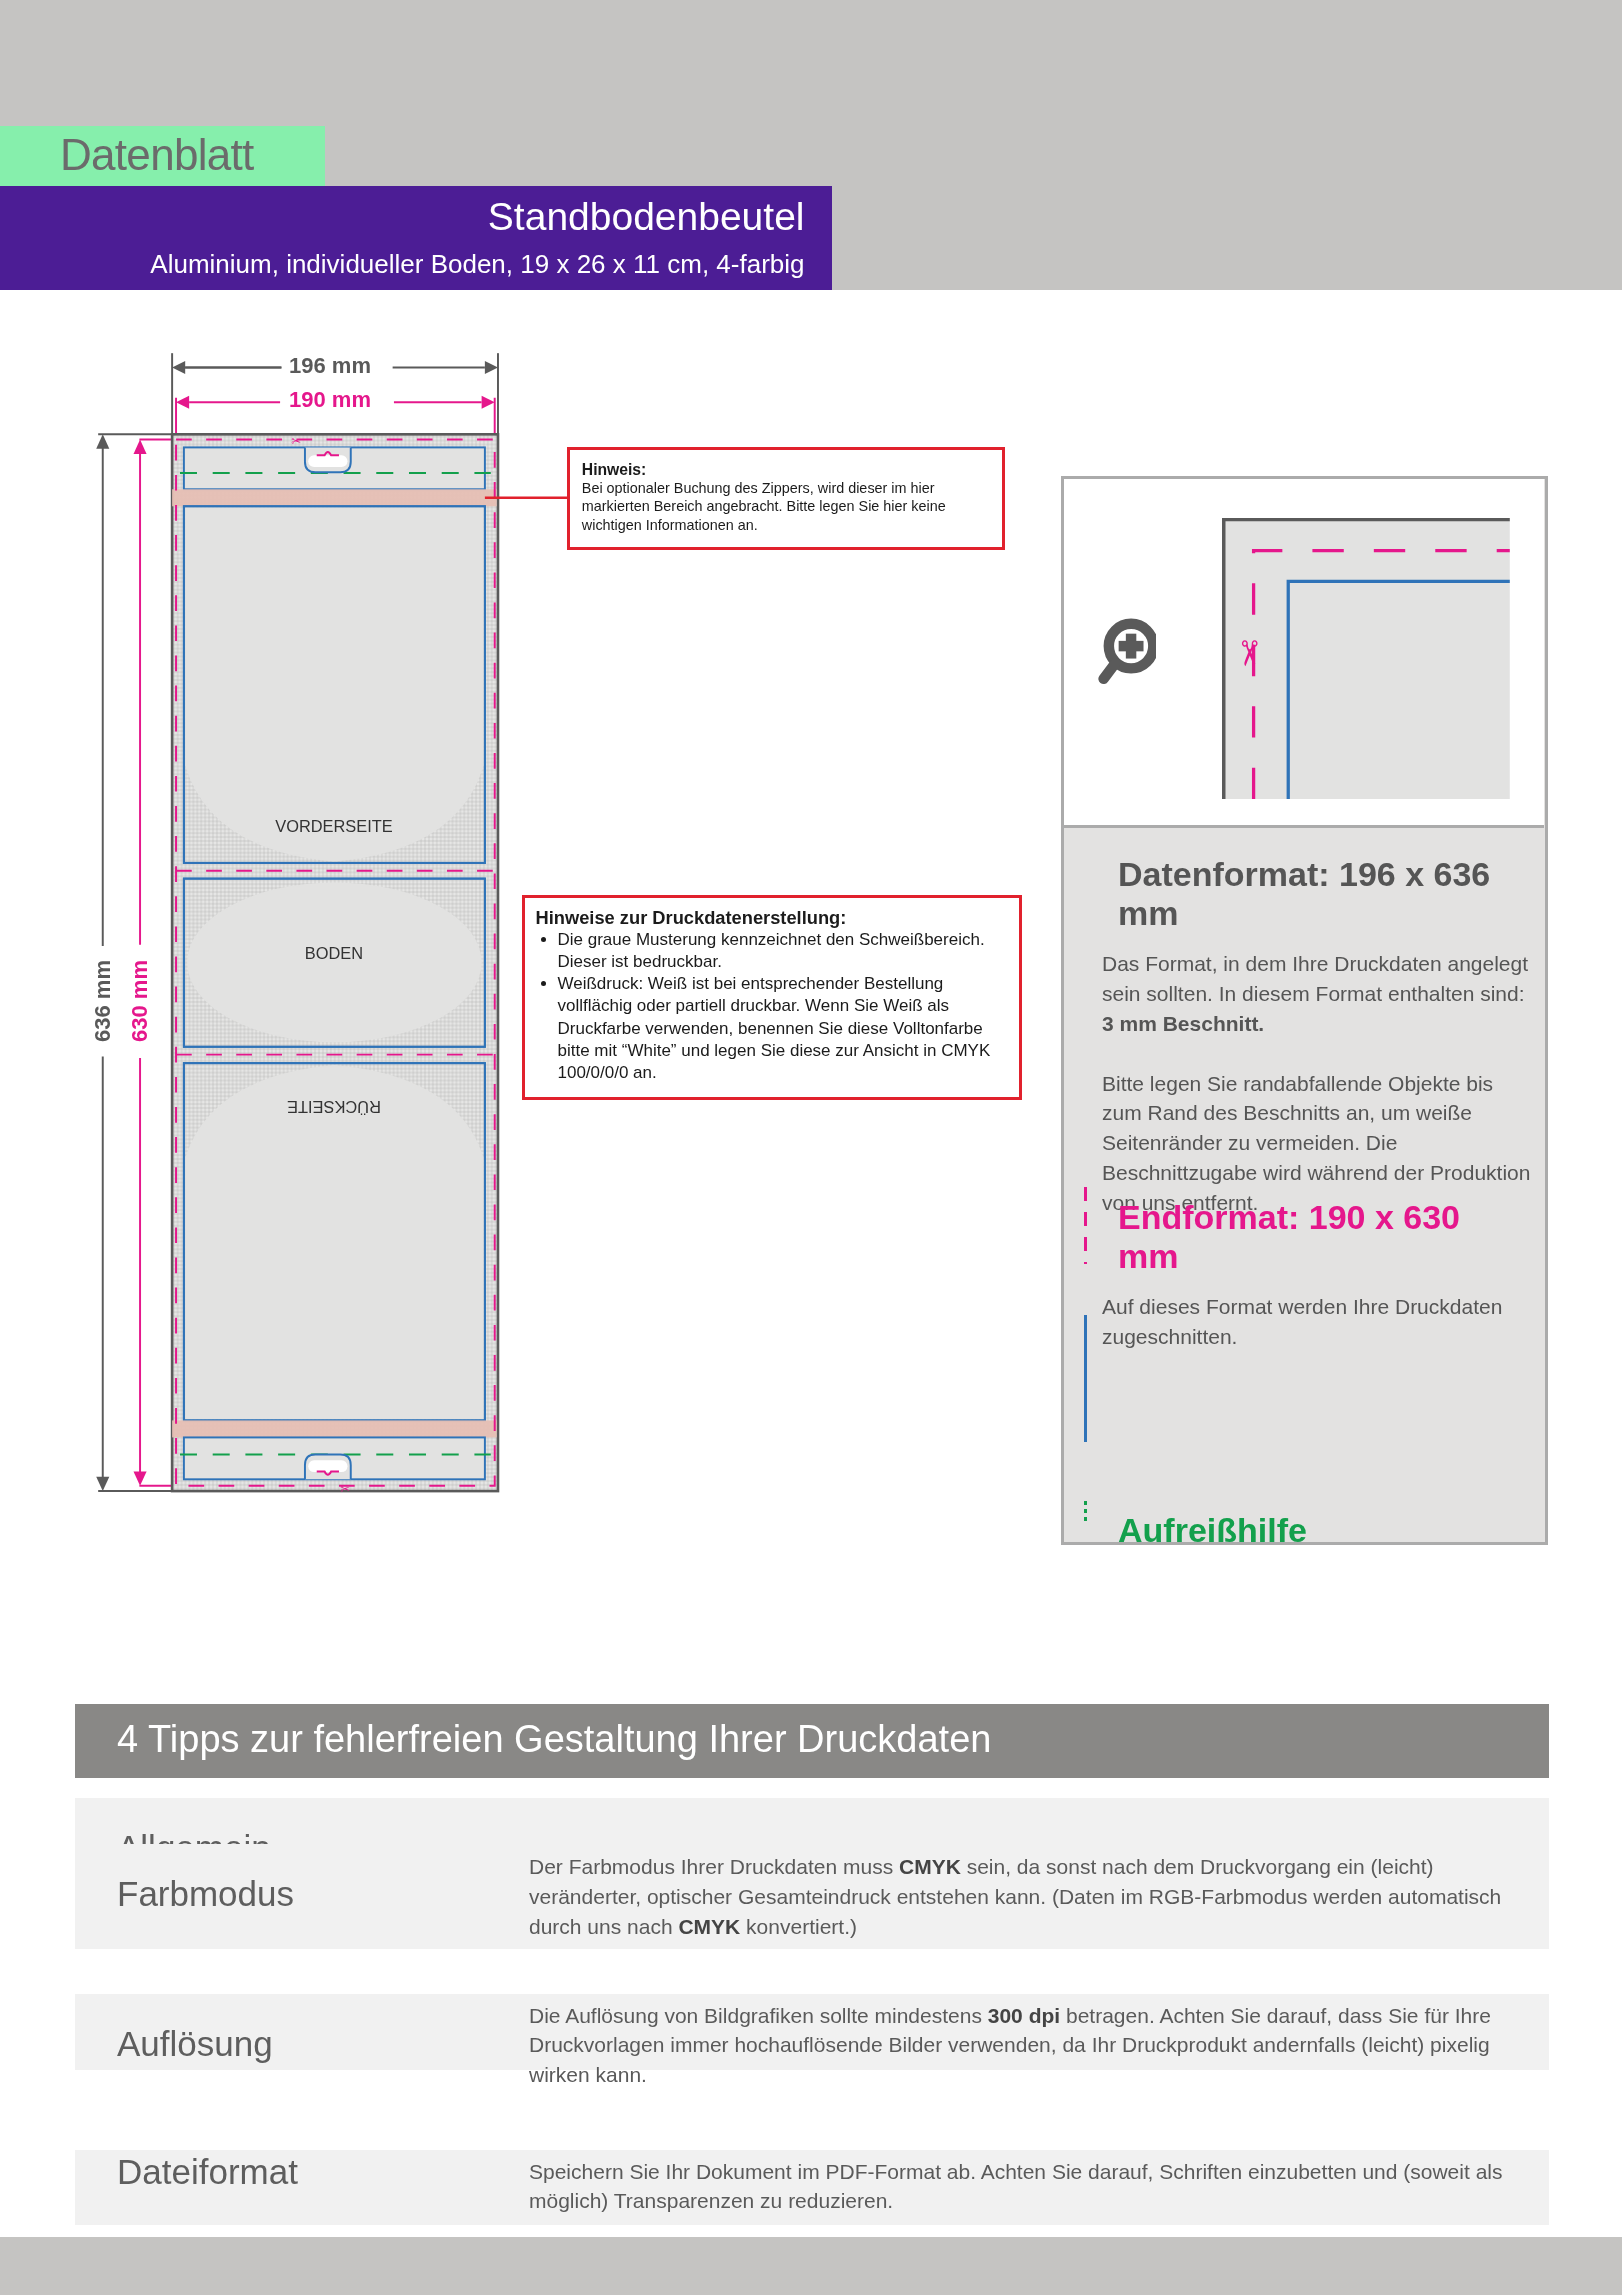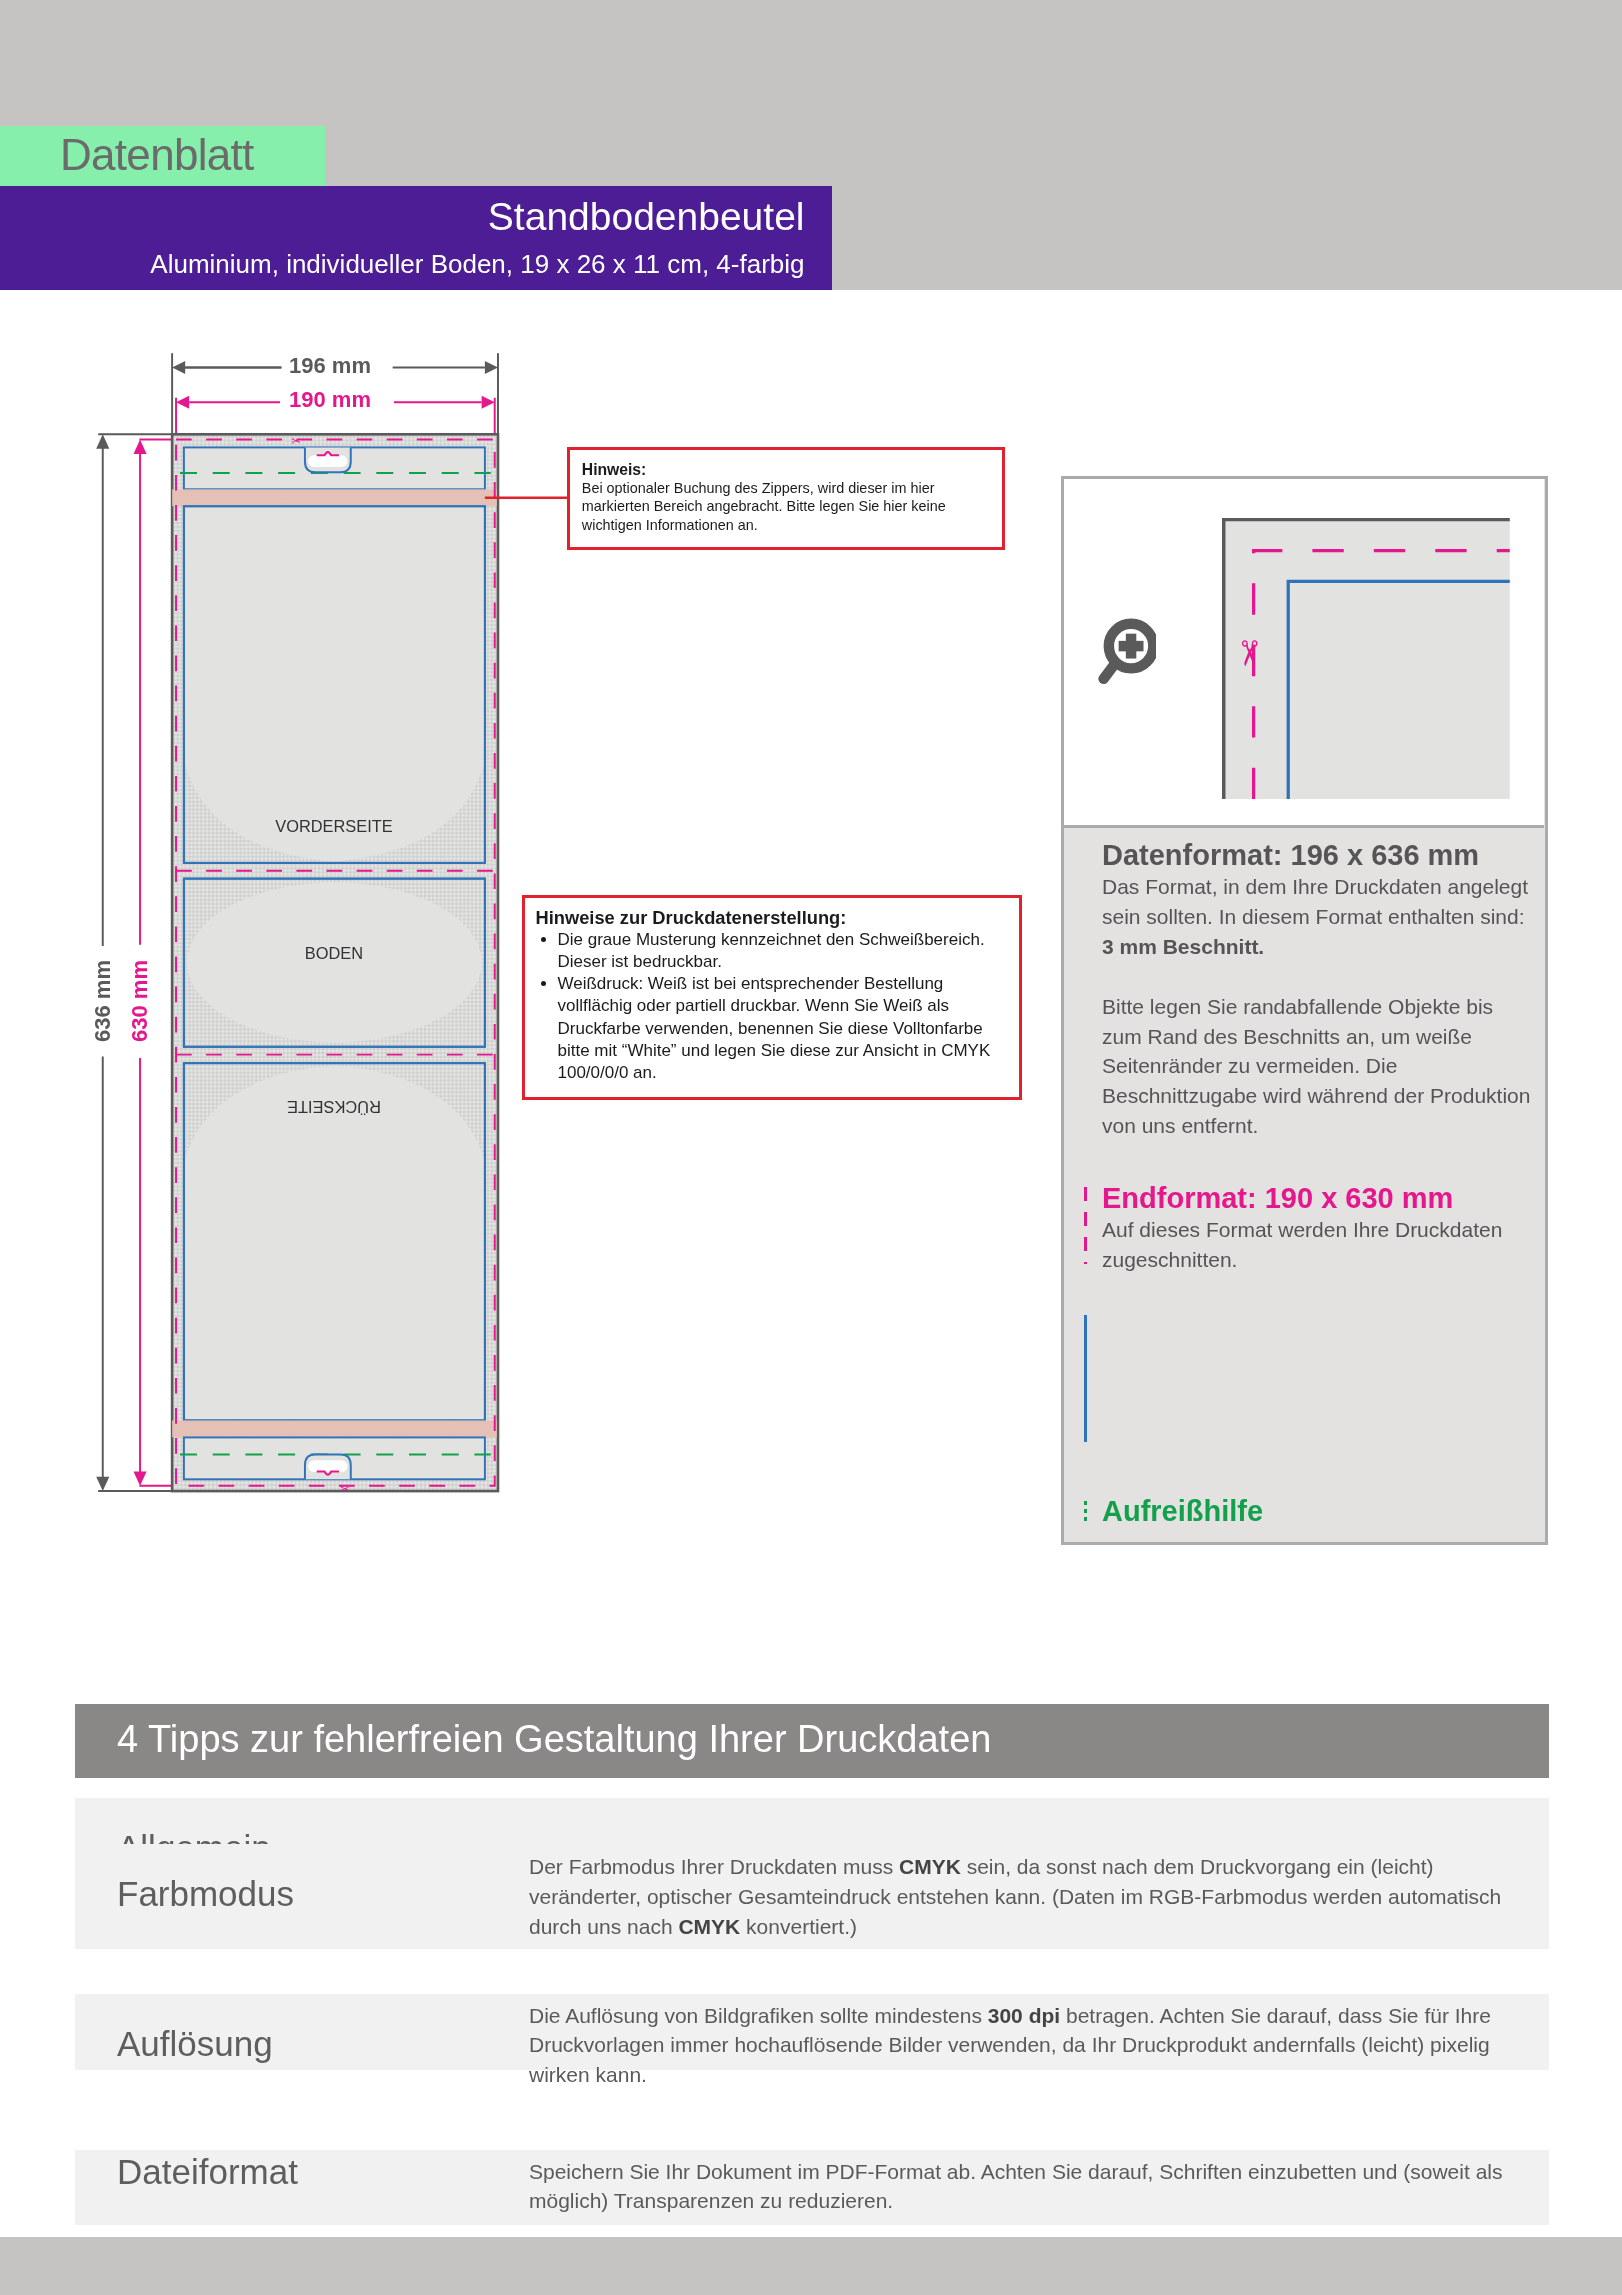--- a/index.html
+++ b/index.html
@@ -17,21 +17,21 @@
   .note-box { background:#fff; border:3.3px solid #e1212d; box-sizing:border-box; color:#1b1b1b; }
   .note-box h4 { margin:0; font-size:15.7px; font-weight:bold; }
   .note-box p { margin:0; font-size:14.4px; line-height:1.3; }
   .note-box ul { margin:0; padding-left:22px; font-size:17px; line-height:1.3; }
   .note-box2 h4 { font-size:18.3px; }
   .panel-label { font-size:16.4px; color:#333; white-space:nowrap; }
   
   .legend { left:1061px; top:476px; width:487px; height:1069px; border:3.3px solid #ababab; box-sizing:border-box; background:#e3e2e1; }
   .legend-zoom { left:0; top:0; width:480px; height:346px; background:#ffffff; border-bottom:3.3px solid #ababab; }
   .leg-sec { left:38px; width:432px; }
-  .leg-sec h3 { margin:0; font-size:29px; font-weight:bold; line-height:1.15; }
+  .leg-sec h3 { margin:16px; font-size:34px; font-weight:bold; line-height:1.15; }
   .leg-sec p { margin:0; font-size:21px; line-height:1.42; color:#555; }
   .leg-sec b { color:#555; }
   .mark-pink { left:19.6px; width:3.3px; background:repeating-linear-gradient(to bottom,#e5178c 0 14.4px,transparent 14.4px 25px); }
   .mark-blue { left:19.6px; width:3.9px; background:#2f73b8; }
   .mark-green { left:19.6px; width:3.3px; background:repeating-linear-gradient(to bottom,#13a04c 0 3.9px,transparent 3.9px 7.9px); }
   
   .tips-head { left:75px; top:1704px; width:1474px; height:74px; background:#898886; }
   .tips-head span { position:absolute; left:42px; top:14.4px; font-size:38px; color:#fff; white-space:nowrap; }
   .tip-row { left:75px; width:1474px; background:#f1f1f1; }
   .tip-label { position:absolute; left:42px; font-size:35px; color:#5e5e5e; white-space:nowrap; }

